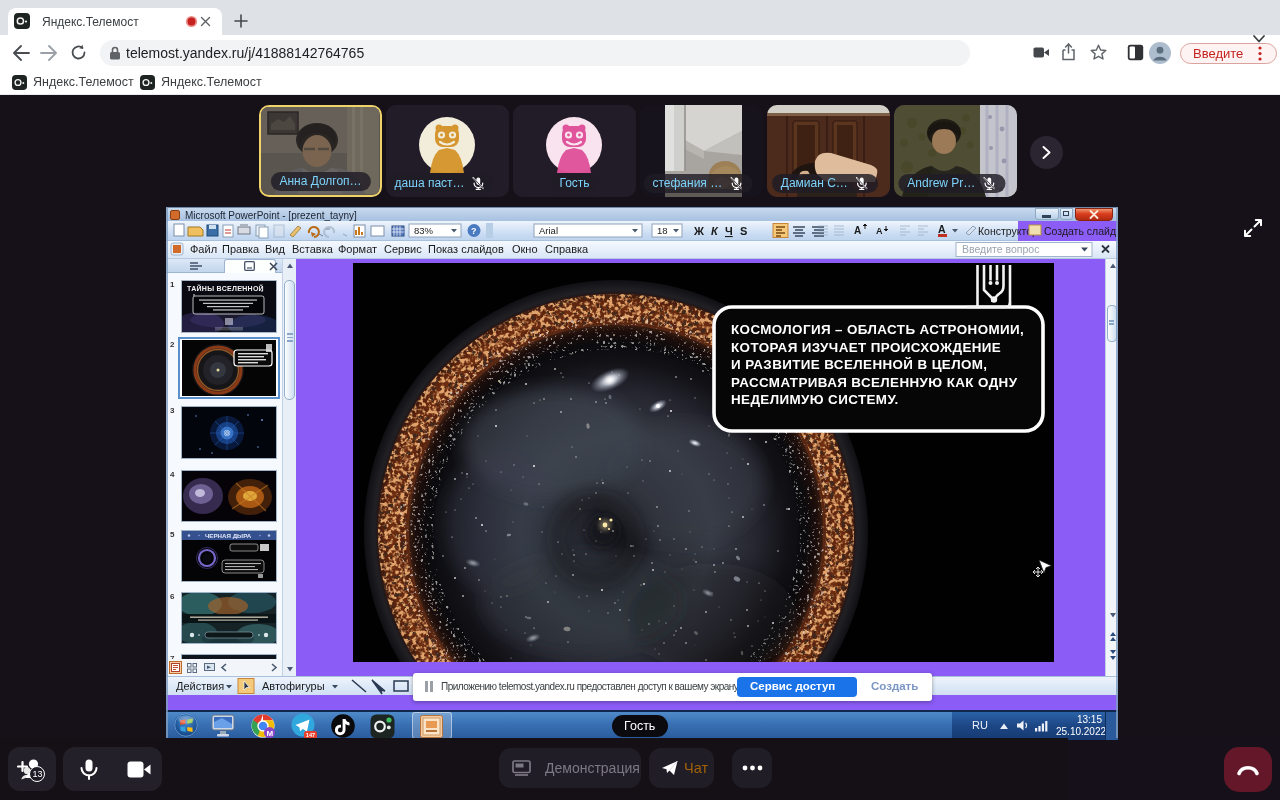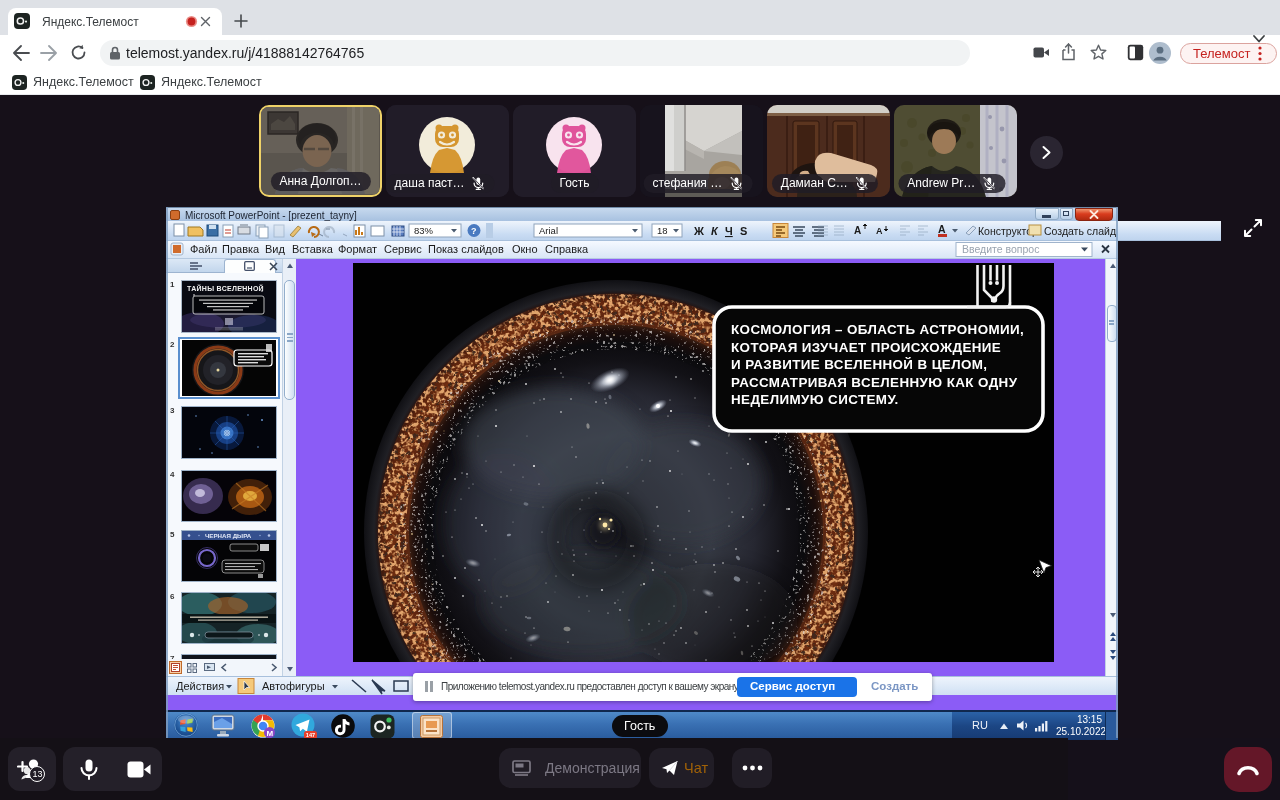--- a/index.html
+++ b/index.html
@@ -15,27 +15,27 @@
   .toolbar { position:absolute; left:0; top:35px; width:1280px; height:35px; background:#fff; }
   .omnibox { position:absolute; left:100px; top:5px; width:870px; height:26px; border-radius:13px; background:#f1f3f4; }
   .url { position:absolute; left:126px; top:10px; font-size:14px; color:#202124; }
   .bookmarks { position:absolute; left:0; top:70px; width:1280px; height:25px; background:#fff; border-bottom:1px solid #e8eaed; }
   .bm-text { position:absolute; top:5px; font-size:12.5px; color:#3c4043; }
 
   
   .stage { position:absolute; left:0; top:95px; width:1280px; height:643px; background:#161019; }
   .tile { position:absolute; top:10px; width:123px; height:92px; border-radius:10px; background:#211c28; overflow:hidden; }
   .nametag { position:absolute; bottom:4px; left:50%; transform:translateX(-50%); height:19px; line-height:19px;
-             background:rgba(32,28,38,0.82); border-radius:10px; color:#ffffff; font-size:12px; padding:0 9px; white-space:nowrap; display:flex; align-items:center; }
+             background:rgba(32,28,38,0.82); border-radius:10px; color:#7dd3fc; font-size:12px; padding:0 9px; white-space:nowrap; display:flex; align-items:center; }
 
   
   #screen { position:absolute; left:166px; top:112px; width:952px; height:531px; background:#8b5cf6; }
   .ttl { position:absolute; left:0; top:0; width:952px; height:14px;
          background:linear-gradient(#c7d9ee,#a7c1e0); border-top:1px solid #718ba8; }
-  .pptbar1 { position:absolute; left:0; top:14px; width:1055px; height:20px;
+  .pptbar1 { position:absolute; left:0; top:14px; width:852px; height:20px;
              background:linear-gradient(#eef4fc,#c9dcf3 70%,#bfd4ee); border-bottom:1px solid #a8c0dc; }
   .pptbar2 { position:absolute; left:0; top:34px; width:952px; height:18px;
              background:linear-gradient(#f5f9ff,#d9e6f6); border-bottom:1px solid #b5c9e0; }
   .panel { position:absolute; left:0; top:52px; width:116px; height:417px; background:#f6f9fd; }
   .thumb { position:absolute; left:15px; width:96px; background:#000; border:1px solid #9eb2c8; overflow:hidden; }
   .thumb svg { display:block; }
   .num { position:absolute; left:4px; width:10px; font-size:8px; color:#333; font-weight:bold; }
   .pscroll { position:absolute; left:116px; top:52px; width:14px; height:417px; background:#e9eff7; border-left:1px solid #c2d2e4; }
   .slide { position:absolute; left:187px; top:56px; width:701px; height:399px; background:#000; overflow:hidden; }
   .vscroll { position:absolute; left:939px; top:52px; width:13px; height:417px; background:#f2f6fb; border-left:1px solid #c2d2e4; }
@@ -108,21 +108,21 @@
     <svg class="abs" style="left:1127px;top:9px" width="17" height="17" viewBox="0 0 17 17">
       <rect x="0.8" y="0.8" width="15.4" height="15.4" rx="2.4" fill="#303134"></rect>
       <rect x="2.6" y="2.6" width="5.4" height="11.8" rx="1" fill="#fff"></rect>
     </svg>
     <svg class="abs" style="left:1149px;top:7px" width="22" height="22" viewBox="0 0 22 22">
       <circle cx="11" cy="11" r="11" fill="#aebdcd"></circle>
       <circle cx="11" cy="8.2" r="3.4" fill="#5b6e80"></circle>
       <path d="M4.2 18.6 a7.2 5.8 0 0 1 13.6 0 Z" fill="#5b6e80"></path>
     </svg>
     <div class="abs" style="left:1180px;top:8px;width:97px;height:21px;border:1px solid #dba39e;border-radius:11px;background:#fdf3f2;"></div>
-    <div class="abs" style="left:1193px;top:11px;font-size:13px;color:#c5221f;">Телемост</div>
+    <div class="abs" style="left:1193px;top:11px;font-size:13px;color:#c5221f;">Введите</div>
     <svg class="abs" style="left:1258px;top:11px" width="4" height="15" viewBox="0 0 4 15">
       <circle cx="2" cy="2" r="1.6" fill="#c5221f"></circle>
         <circle cx="2" cy="7.5" r="1.6" fill="#c5221f"></circle>
         <circle cx="2" cy="13" r="1.6" fill="#c5221f"></circle>
     </svg>
   </div>
   <div class="bookmarks">
     <svg class="abs" style="left:12px;top:5px" width="15" height="15" viewBox="0 0 16 16">
       <rect x="0" y="0" width="16" height="16" rx="4" fill="#1d2422"></rect>
       <circle cx="6.4" cy="8" r="3.1" fill="none" stroke="#f2f2f2" stroke-width="1.5"></circle>

